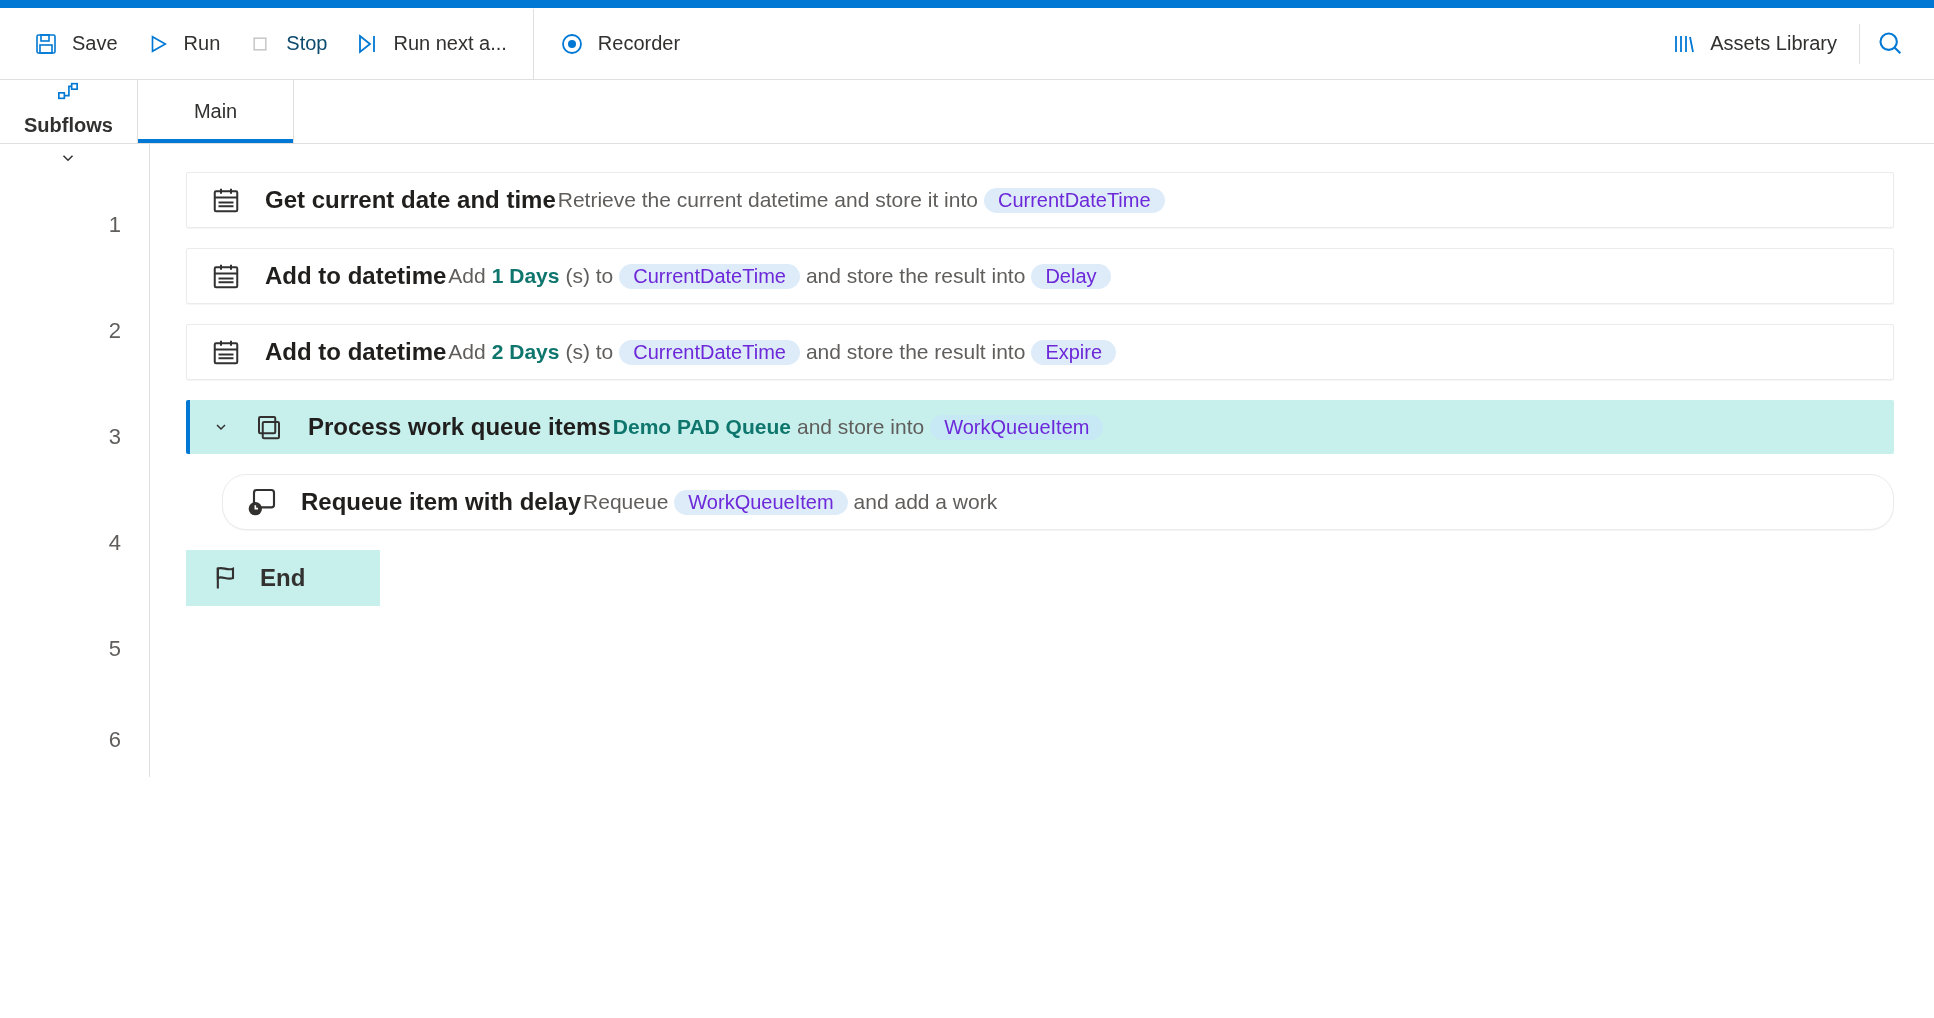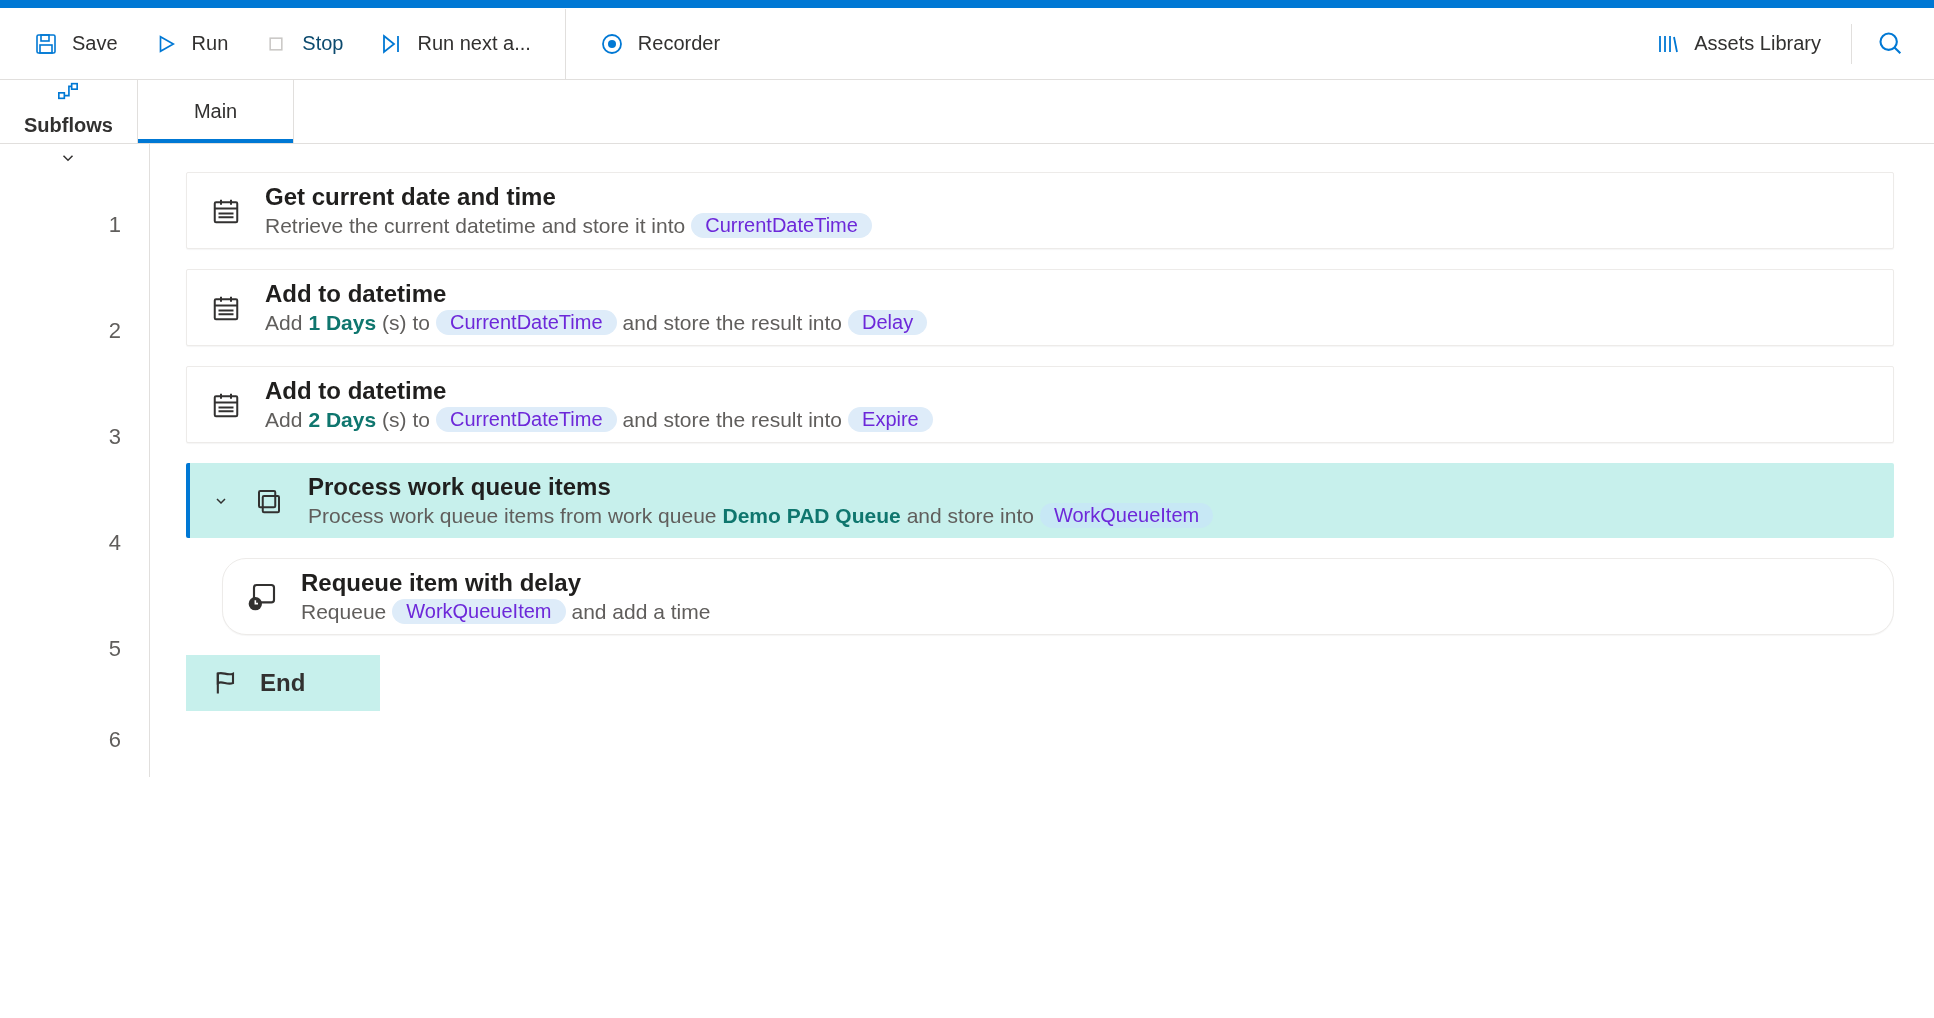--- a/index.html
+++ b/index.html
@@ -12,21 +12,20 @@
   .top-accent {
     height: 8px;
     background: #0078d4;
   }
   .toolbar {
     display: flex;
     align-items: center;
     height: 72px;
     border-bottom: 1px solid #e1dfdd;
     padding: 0 20px;
-    gap: 8px;
   }
   .toolbar-btn {
     display: inline-flex;
     align-items: center;
     gap: 14px;
     padding: 8px 14px;
     cursor: pointer;
     font-size: 20px;
     color: #323130;
     background: transparent;
@@ -114,21 +113,21 @@
     border-top:none;border-right:none;border-bottom:none;
     box-shadow:none;
   }
   .step-card.nested { margin-left: 36px; border-radius: 24px; }
   .step-card .icon-slot {
     width: 34px; height: 34px; display:flex;align-items:center;justify-content:center;flex:none;
   }
   .step-card .expand-slot {
     width:18px;display:flex;align-items:center;justify-content:center;flex:none;cursor:pointer;
   }
-  .step-body { display:flex;flex-direction:column;gap:2px; }
+  .step-body { display:flex;flex-direction:row;gap:2px; }
   .step-title { font-size: 24px; font-weight: 700; color:#201f1e; }
   .step-desc { font-size: 21px; color:#605e5c; display:flex;flex-wrap:wrap;align-items:center;gap:6px; }
   .token {
     background:#deecf9;
     color:#6d28d9;
     border-radius: 14px;
     padding: 1px 14px;
     font-size: 20px;
   }
   .link-text { color:#0f766e;font-weight:bold; }
@@ -338,42 +337,41 @@
       </div>
       <div class="icon-slot">
         <svg width="30" height="30" viewBox="0 0 24 24" fill="none" stroke="#323130" stroke-width="1.6">
             <rect x="7" y="8" width="13" height="13" rx="1"></rect>
             <rect x="4" y="4" width="13" height="13" rx="1"></rect>
           </svg>
       </div>
       <div class="step-body">
         <div class="step-title">Process work queue items</div>
         <div class="step-desc">
-          <span>Process work queue items from work queue</span>
           <span class="link-text">Demo PAD Queue</span>
           <span>and store into</span>
           <span class="token" style="background:#c7e8f5">WorkQueueItem</span>
         </div>
       </div>
     </div>
 
     <div class="step-card nested">
       <div class="icon-slot">
         <svg width="32" height="32" viewBox="0 0 24 24" fill="none" stroke="#323130" stroke-width="1.6">
             <rect x="6" y="3" width="15" height="13" rx="2"></rect>
             <circle cx="7" cy="17" r="5" fill="#323130" stroke="none"></circle>
             <polyline points="7,14.5 7,17 9,17" stroke="#fff" stroke-width="1.2"></polyline>
           </svg>
       </div>
       <div class="step-body">
         <div class="step-title">Requeue item with delay</div>
         <div class="step-desc">
           <span>Requeue</span>
           <span class="token">WorkQueueItem</span>
-          <span>and add a time</span>
+          <span>and add a work</span>
         </div>
       </div>
     </div>
 
     <div class="end-block">
       <span>
         <svg width="28" height="28" viewBox="0 0 24 24" fill="none" stroke="#323130" stroke-width="1.8">
             <line x1="5" y1="3" x2="5" y2="21"></line>
             <path d="M5 4 C 9 2, 13 6, 18 4 L18 12 C 13 14, 9 10, 5 12 Z"></path>
           </svg>

